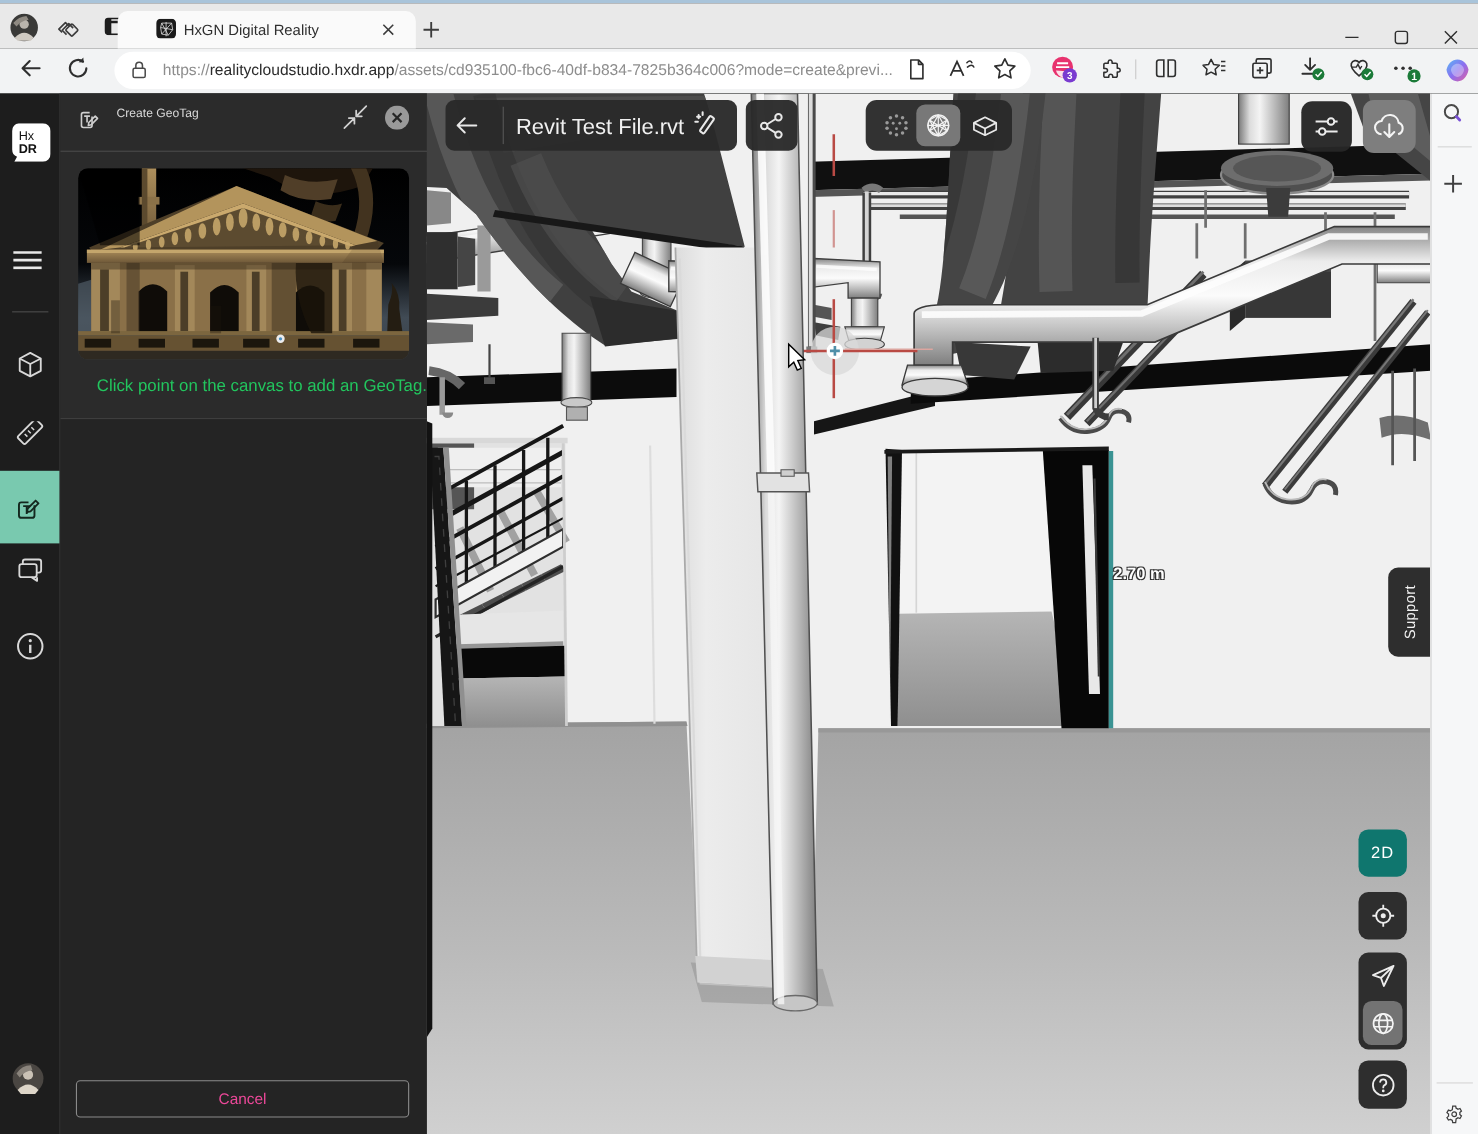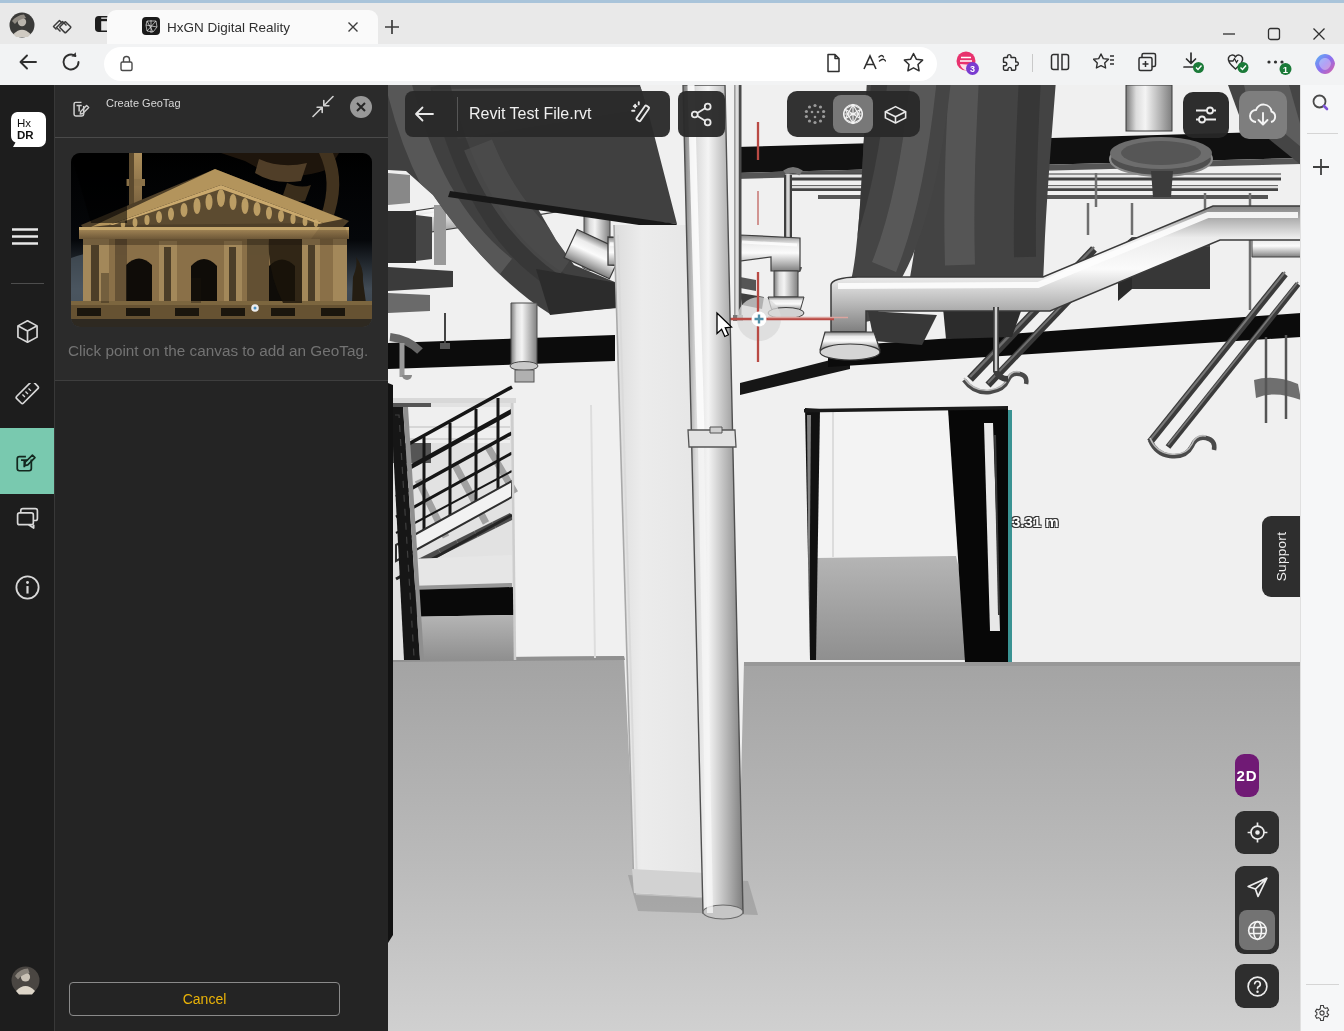--- a/index.html
+++ b/index.html
@@ -70,20 +70,21 @@
 <svg class="abs" style="left:60px;top:51px;" width="22" height="22" viewBox="0 0 22 22">
   <path d="M18.5 11 A7.5 7.5 0 1 1 15.5 5" fill="none" stroke="#2f2f2f" stroke-width="1.9" stroke-linecap="round"></path>
   <path d="M15.8 1.2 L16 5.8 L11.4 5.6 Z" fill="#2f2f2f"></path>
 </svg>
 
 <div class="abs" style="left:104px;top:47px;width:833px;height:34px;background:#ffffff;border-radius:17px;"></div>
 <svg class="abs" style="left:119px;top:54px;" width="15" height="19" viewBox="0 0 15 19">
   <rect x="2" y="8" width="11" height="8.5" rx="1.5" fill="none" stroke="#4a4a4a" stroke-width="1.4"></rect>
   <path d="M4.5 8 V5.5 A3 3 0 0 1 10.5 5.5 V8" fill="none" stroke="#4a4a4a" stroke-width="1.4"></path>
 </svg>
+<div class="abs" style="left:148px;top:56px;font-size:14.2px;color:#8d8d8d;white-space:nowrap;">https://<span style="color:#2b2b2b;">realitycloudstudio.hxdr.app</span>/assets/cd935100-fbc6-40df-b834-7825b364c006?mode=create&amp;previ...</div>
 
 <svg class="abs" style="left:824px;top:53px;" width="18" height="20" viewBox="0 0 18 20">
   <path d="M4 1.5 H11 L15 5.5 V18.5 H4 Z M11 1.5 V5.5 H15" fill="none" stroke="#2f2f2f" stroke-width="1.5" stroke-linejoin="round"></path>
 </svg>
 <svg class="abs" style="left:862px;top:53px;" width="24" height="20" viewBox="0 0 24 20">
   <g fill="none" stroke="#2f2f2f" stroke-width="1.6">
         <path d="M2 16 L8 3 L14 16 M4 11.5 H12"></path>
       </g>
   <path d="M17 4 q3 -3 4.5 0 M17.5 8 q4 -3.5 6 0" fill="none" stroke="#2f2f2f" stroke-width="1.4" stroke-linecap="round"></path>
 </svg>
@@ -329,23 +330,23 @@
   <path d="M252 70 L272 66 L278 86 L240 86 Z" fill="#33281745" opacity="0.5"></path>
   <path d="M0 0 H56 V70 H20 Z" fill="#000" opacity="0.55"></path>
   <g opacity="0.35" fill="#1c150c">
     <rect x="12" y="86" width="264" height="6"></rect>
     <rect x="30" y="120" width="8" height="30"></rect>
         <rect x="120" y="125" width="10" height="25"></rect>
   </g>
   <circle cx="184" cy="155" r="3.8" fill="#ececec"></circle>
       <circle cx="184" cy="155" r="1.5" fill="#4a90c4"></circle>
 </svg>
-<div class="abs" style="left:68px;top:342px;font-size:15.3px;color:#737373;">Click point on the canvas to add an GeoTag.</div>
-
-<div class="abs" style="left:69px;top:982px;width:271px;height:34px;border:1px solid #8a8a8a;border-radius:4px;box-sizing:border-box;color:#eab308;font-size:14px;display:flex;align-items:center;justify-content:center;">Cancel</div>
+<div class="abs" style="left:88px;top:342px;font-size:15.3px;color:#22c55e;">Click point on the canvas to add an GeoTag.</div>
+
+<div class="abs" style="left:69px;top:982px;width:303px;height:34px;border:1px solid #8a8a8a;border-radius:4px;box-sizing:border-box;color:#ec4899;font-size:14px;display:flex;align-items:center;justify-content:center;">Cancel</div>
 
 <svg class="abs" style="left:388px;top:85px;" width="913" height="946" viewBox="0 0 913 946">
 <defs>
   <linearGradient id="floorg" x1="0" y1="0" x2="0" y2="1">
     <stop offset="0" stop-color="#a3a3a3"></stop>
           <stop offset="0.55" stop-color="#bababa"></stop>
           <stop offset="1" stop-color="#d0d0d0"></stop>
   </linearGradient>
   <linearGradient id="pipeg" x1="0" y1="0" x2="1" y2="0">
     <stop offset="0" stop-color="#7a7a7a"></stop>
@@ -616,21 +617,21 @@
 <circle cx="371" cy="234" r="7.5" fill="#fff"></circle>
 <path d="M371,229.5 V238.5 M366.5,234 H375.5" stroke="#4f8fa8" stroke-width="2.4"></path>
 <path d="M329,228 l0,20.5 l4.6,-4.2 l3.2,7.2 l3.6,-1.7 l-3.1,-7 l6.2,-0.7 Z" fill="#fff" stroke="#000" stroke-width="1.3"></path>
 </svg>
 
 <div class="abs" style="left:405px;top:91px;width:265px;height:46px;background:rgba(42,42,42,0.96);border-radius:8px;"></div>
 <svg class="abs" style="left:412px;top:102px;" width="24" height="24" viewBox="0 0 24 24">
   <path d="M21 12 H4 M10.5 5.5 L4 12 L10.5 18.5" fill="none" stroke="#e8e8e8" stroke-width="1.8" stroke-linecap="round" stroke-linejoin="round"></path>
 </svg>
 <div class="abs" style="left:457px;top:97px;width:1px;height:34px;background:#565656;"></div>
-<div class="abs" style="left:469px;top:105px;font-size:16px;font-weight:500;color:#f0f0f0;white-space:nowrap;">Revit Test File.rvt</div>
+<div class="abs" style="left:469px;top:105px;font-size:20px;font-weight:500;color:#f0f0f0;white-space:nowrap;">Revit Test File.rvt</div>
 <svg class="abs" style="left:630px;top:100px;" width="28" height="28" viewBox="0 0 24 24">
   <g stroke="#e8e8e8" stroke-width="1.6" fill="none" stroke-linecap="round">
     <rect x="9.2" y="4.2" width="4" height="14.5" rx="1" transform="rotate(35 11 11)"></rect>
     <path d="M3.2 5.2 l2.4 0 M4.4 4 l0 2.4 M7.5 1.8 l0 2 M1.8 9.2 l2 0"></path>
   </g>
 </svg>
 
 <div class="abs" style="left:678px;top:91px;width:47px;height:46px;background:rgba(42,42,42,0.96);border-radius:8px;"></div>
 <svg class="abs" style="left:688px;top:101px;" width="27" height="27" viewBox="0 0 24 24">
   <g stroke="#e8e8e8" stroke-width="1.6" fill="none">
@@ -683,28 +684,28 @@
     <circle cx="10" cy="18.5" r="3" fill="#262626"></circle>
   </g>
 </svg>
 
 <div class="abs" style="left:1239px;top:91px;width:48px;height:48px;background:#7e7e7e;border-radius:10px;"></div>
 <svg class="abs" style="left:1247px;top:101px;" width="32" height="28" viewBox="0 0 32 28">
   <path d="M9 21 A6 6 0 0 1 9 9 A8 8 0 0 1 24.5 10.5 A5.5 5.5 0 0 1 24 21" fill="none" stroke="#f4f4f4" stroke-width="1.9"></path>
   <path d="M16 12 V23 M11.5 19 L16 23.5 L20.5 19" fill="none" stroke="#f4f4f4" stroke-width="1.9" stroke-linecap="round" stroke-linejoin="round"></path>
 </svg>
 
-<div class="abs" style="left:1012px;top:513px;font-size:15px;font-weight:bold;color:#fff;text-shadow:-1px -1px 0 #333,1px -1px 0 #333,-1px 1px 0 #333,1px 1px 0 #333;">3.31 m</div>
+<div class="abs" style="left:1012px;top:513px;font-size:15px;font-weight:bold;color:#fff;text-shadow:-1px -1px 0 #333,1px -1px 0 #333,-1px 1px 0 #333,1px 1px 0 #333;">2.70 m</div>
 
 <div class="abs" style="left:1262px;top:516px;width:39px;height:81px;background:#2e2e2e;border-radius:9px 0 0 9px;"></div>
 <div class="abs" style="left:1262px;top:516px;width:39px;height:81px;display:flex;align-items:center;justify-content:center;">
   <span style="transform:rotate(-90deg);font-size:13.5px;color:#f0f0f0;letter-spacing:0.3px;">Support</span>
 </div>
 
-<div class="abs" style="left:1235px;top:754px;width:24px;height:43px;background:#701a75;border-radius:9px;color:#fff;font-size:15px;font-weight:bold;display:flex;align-items:center;justify-content:center;letter-spacing:1px;">2D</div>
+<div class="abs" style="left:1235px;top:754px;width:44px;height:43px;background:#0f766e;border-radius:9px;color:#fff;font-size:15px;font-weight:normal;display:flex;align-items:center;justify-content:center;letter-spacing:1px;">2D</div>
 <div class="abs" style="left:1235px;top:811px;width:44px;height:43px;background:#2e2e2e;border-radius:9px;"></div>
 <svg class="abs" style="left:1245px;top:820px;" width="25" height="25" viewBox="0 0 24 24">
   <g stroke="#ececec" stroke-width="1.6" fill="none">
     <circle cx="12" cy="12" r="6.2"></circle>
         <circle cx="12" cy="12" r="1.4" fill="#ececec"></circle>
     <path d="M12 2.5 V6 M12 18 V21.5 M2.5 12 H6 M18 12 H21.5"></path>
   </g>
 </svg>
 <div class="abs" style="left:1235px;top:866px;width:44px;height:88px;background:#2e2e2e;border-radius:9px;"></div>
 <svg class="abs" style="left:1245px;top:875px;" width="25" height="25" viewBox="0 0 24 24">

